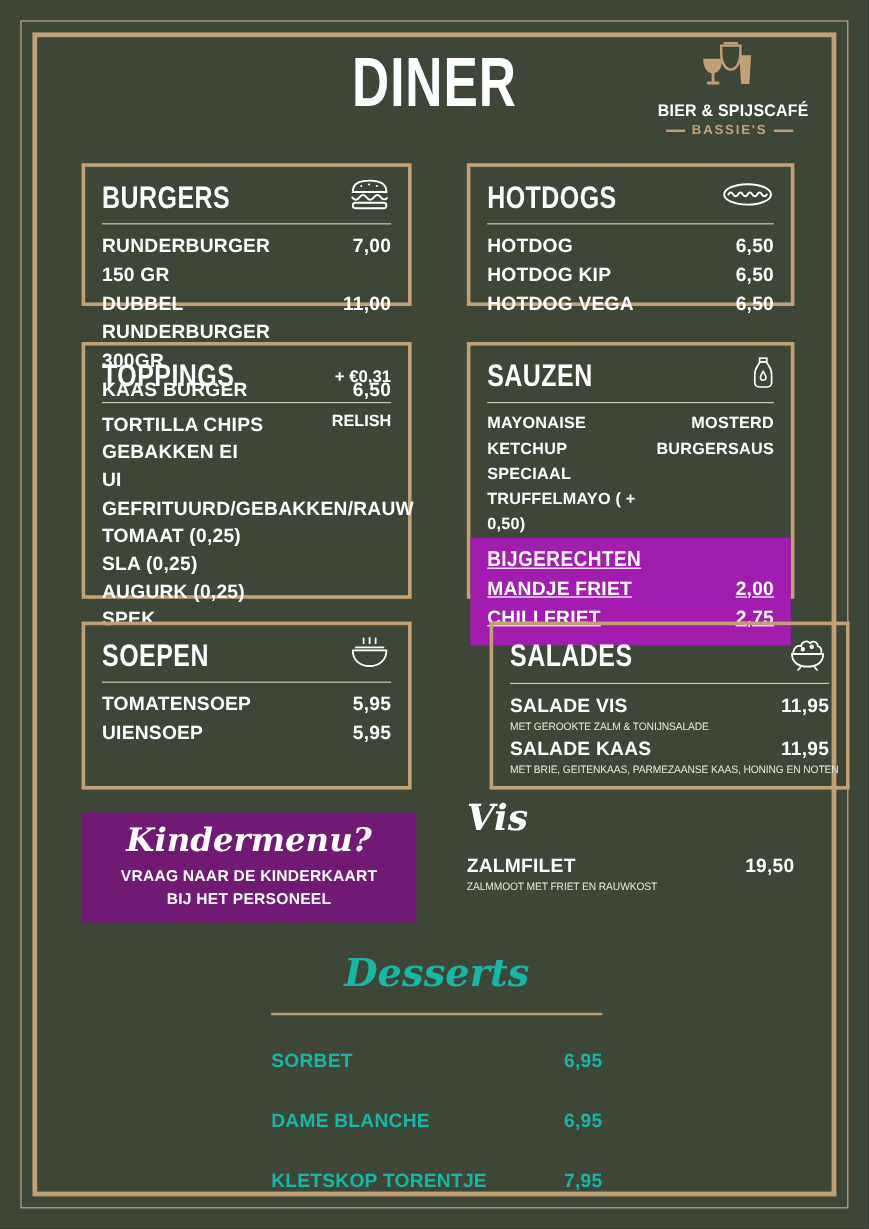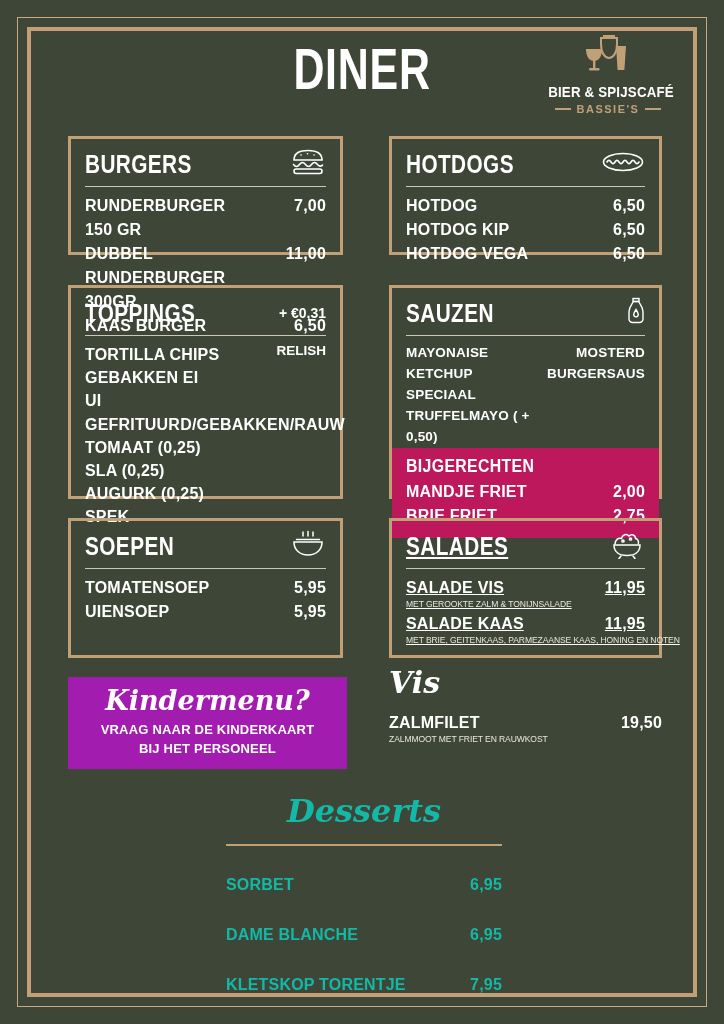--- a/index.html
+++ b/index.html
@@ -44,40 +44,40 @@
   .plain-list .row { justify-content:flex-start; line-height:1.45; }
   .desc { font-size:9px; font-weight:normal; color:#e9e7df; letter-spacing:-0.1px;
           white-space:nowrap; transform:scaleX(0.95); transform-origin:left center;
           margin:-1px 0 3px 0; }
 
   .box-burgers  { left:68px;  top:136px; width:275px; height:119px; }
   .box-hotdogs  { left:389px; top:136px; width:273px; height:119px; }
   .box-toppings { left:68px;  top:285px; width:275px; height:214px; }
   .box-sauzen   { left:389px; top:285px; width:273px; height:214px; display:flex; flex-direction:column; }
   .box-soepen   { left:68px;  top:518px; width:275px; height:140px; }
-  .box-salades  { left:389px; top:518px; width:273px; height:140px;text-decoration:underline; }
+  .box-salades  { left:408px; top:518px; width:300px; height:140px; }
 
   .toppings-body { position:relative; }
   .relish { position:absolute; top:7px; right:0; font-size:13.5px; font-weight:bold; }
 
   .sauzen-cols { display:flex; justify-content:space-between; padding-top:7px; }
   .sauzen-col-right { text-align:right; }
   .sauzen-cols .item { font-size:13.5px; font-weight:bold; line-height:1.55; letter-spacing:0.2px; }
 
   .band {
-    margin:auto -14px -8px -14px; background:#be185d; padding:8px 14px 10px 14px;
+    margin:auto -14px -8px -14px; background:#a21caf; padding:8px 14px 10px 14px;text-decoration:underline;
   }
   .band-title { font-size:18px; font-weight:bold; letter-spacing:0.4px; margin-bottom:3px;
                 transform:scaleX(0.88); transform-origin:left center; }
 
   .script { font-family:"DejaVu Serif", serif; font-style:italic; font-weight:bold; }
 
   .kinder {
     position:absolute; left:68px; top:677px; width:279px; height:92px; box-sizing:border-box;
-    background:#a21caf; color:#ffffff; text-align:center; padding-top:9px;
+    background:#701a75; color:#ffffff; text-align:center; padding-top:9px;
   }
   .kinder-title { font-size:27px; line-height:1.1; }
   .kinder-lines { margin-top:5px; font-size:13px; font-weight:bold; line-height:1.45; letter-spacing:0.2px; }
 
   .vis { position:absolute; left:389px; top:666px; width:273px; color:#ffffff; }
   .vis-title { font-size:30px; line-height:1.1; margin-bottom:12px; }
 
   .desserts { position:absolute; left:226px; top:794px; width:276px; color:#14b8a6; }
   .desserts-title { text-align:center; font-size:32px; line-height:1.1; }
   .desserts-underline { height:1.5px; background:#c2a076; margin:15px 0 26px 0; }
@@ -231,21 +231,21 @@
         <div class="item">BURGERSAUS</div>
       </div>
     </div>
     <div class="band">
       <div class="band-title">BIJGERECHTEN</div>
       <div class="row">
         <span>MANDJE FRIET</span>
         <span>2,00</span>
       </div>
       <div class="row">
-        <span>BRIE FRIET</span>
+        <span>CHILI FRIET</span>
         <span>2,75</span>
       </div>
     </div>
   </div>
 
   <div class="menu-box box-soepen">
     <div class="box-head">
       <span class="box-title">SOEPEN</span>
       <span class="icon">
         <svg width="36" height="28" viewBox="0 0 36 28">

